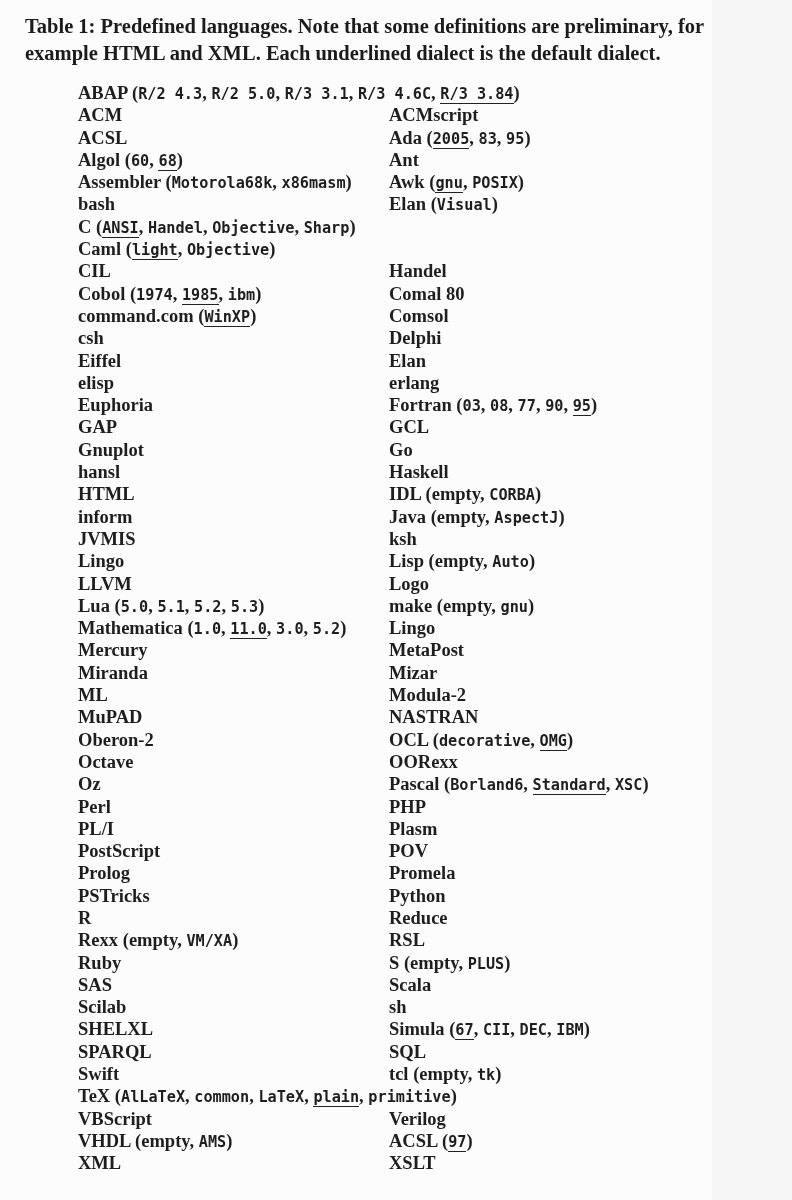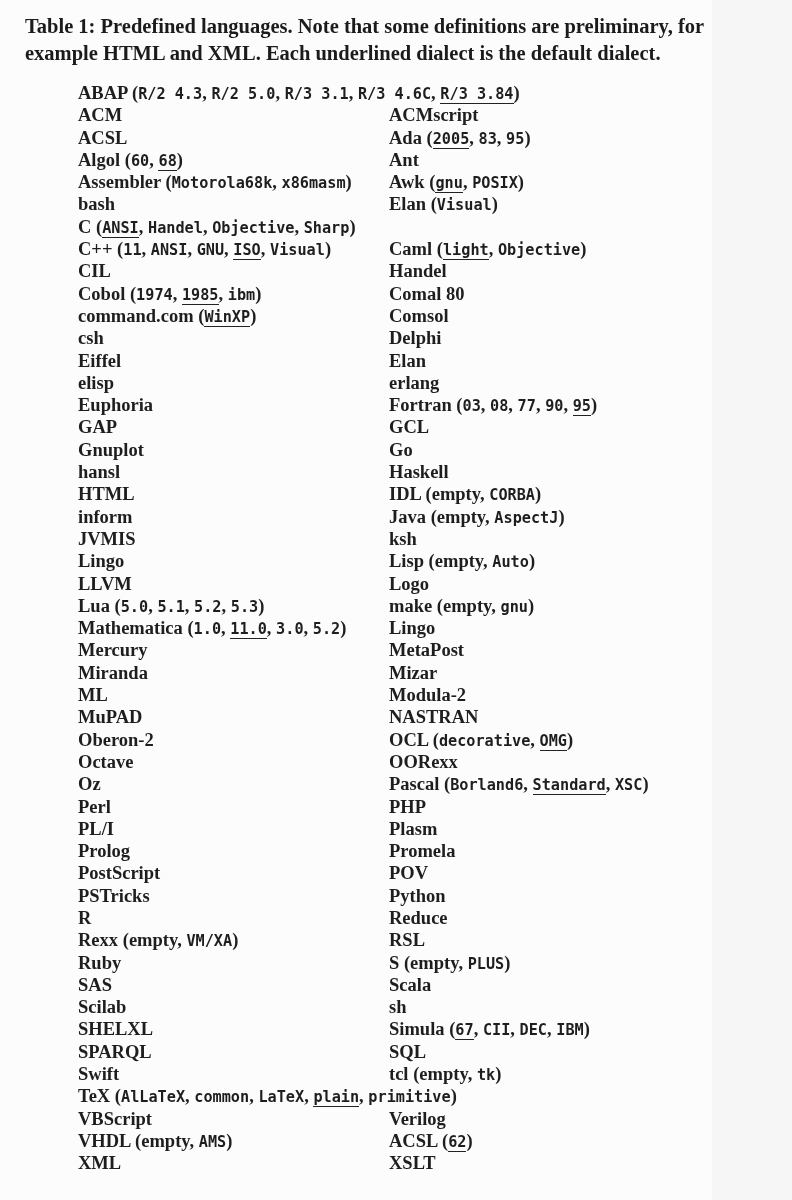--- a/index.html
+++ b/index.html
@@ -63,21 +63,20 @@
       </div>
       <div class="row">
         <div class="cell left"><span class="lang">bash</span></div>
         <div class="cell right"><span class="lang">Elan</span> (<span class="mono">Visual</span>)</div>
       </div>
       <div class="row">
         <div class="cell left"><span class="lang">C</span> (<span class="mono u">ANSI</span>, <span class="mono">Handel</span>, <span class="mono">Objective</span>, <span class="mono">Sharp</span>)</div>
         <div class="cell right"></div>
       </div>
       <div class="row">
-        <div class="cell left"><span class="lang">C++</span> (<span class="mono">11</span>, <span class="mono">ANSI</span>, <span class="mono">GNU</span>, <span class="mono u">ISO</span>, <span class="mono">Visual</span>)</div>
         <div class="cell right"><span class="lang">Caml</span> (<span class="mono u">light</span>, <span class="mono">Objective</span>)</div>
       </div>
       <div class="row">
         <div class="cell left"><span class="lang">CIL</span></div>
         <div class="cell right"><span class="lang">Handel</span></div>
       </div>
       <div class="row">
         <div class="cell left"><span class="lang">Cobol</span> (<span class="mono">1974</span>, <span class="mono u">1985</span>, <span class="mono">ibm</span>)</div>
         <div class="cell right"><span class="lang">Comal 80</span></div>
       </div>
@@ -171,28 +170,28 @@
       </div>
       <div class="row">
         <div class="cell left"><span class="lang">Perl</span></div>
         <div class="cell right"><span class="lang">PHP</span></div>
       </div>
       <div class="row">
         <div class="cell left"><span class="lang">PL/I</span></div>
         <div class="cell right"><span class="lang">Plasm</span></div>
       </div>
       <div class="row">
+        <div class="cell left"><span class="lang">PostScript</span></div>
+        <div class="cell right"><span class="lang">POV</span></div>
+      </div>
+      <div class="row">
         <div class="cell left"><span class="lang">Prolog</span></div>
         <div class="cell right"><span class="lang">Promela</span></div>
       </div>
       <div class="row">
-        <div class="cell left"><span class="lang">PostScript</span></div>
-        <div class="cell right"><span class="lang">POV</span></div>
-      </div>
-      <div class="row">
         <div class="cell left"><span class="lang">PSTricks</span></div>
         <div class="cell right"><span class="lang">Python</span></div>
       </div>
       <div class="row">
         <div class="cell left"><span class="lang">R</span></div>
         <div class="cell right"><span class="lang">Reduce</span></div>
       </div>
       <div class="row">
         <div class="cell left"><span class="lang">Rexx</span> (<span class="roman">empty</span>, <span class="mono">VM/XA</span>)</div>
         <div class="cell right"><span class="lang">RSL</span></div>
@@ -224,21 +223,21 @@
       <div class="row">
         <div class="cell left"><span class="lang">TeX</span> (<span class="mono">AlLaTeX</span>, <span class="mono">common</span>, <span class="mono">LaTeX</span>, <span class="mono u">plain</span>, <span class="mono">primitive</span>)</div>
         <div class="cell right"></div>
       </div>
       <div class="row">
         <div class="cell left"><span class="lang">VBScript</span></div>
         <div class="cell right"><span class="lang">Verilog</span></div>
       </div>
       <div class="row">
         <div class="cell left"><span class="lang">VHDL</span> (<span class="roman">empty</span>, <span class="mono">AMS</span>)</div>
-        <div class="cell right"><span class="lang">ACSL</span> (<span class="mono u">62</span>)</div>
+        <div class="cell right"><span class="lang">ACSL</span> (<span class="mono u">97</span>)</div>
       </div>
       <div class="row">
         <div class="cell left"><span class="lang">XML</span></div>
         <div class="cell right"><span class="lang">XSLT</span></div>
       </div>
     </div>
 
   <div class="scrollbar-thumb" style="left: 779px; top: 103px; width: 7px; height: 82px; background: rgb(140, 140, 140);"></div>
 </div>
 

